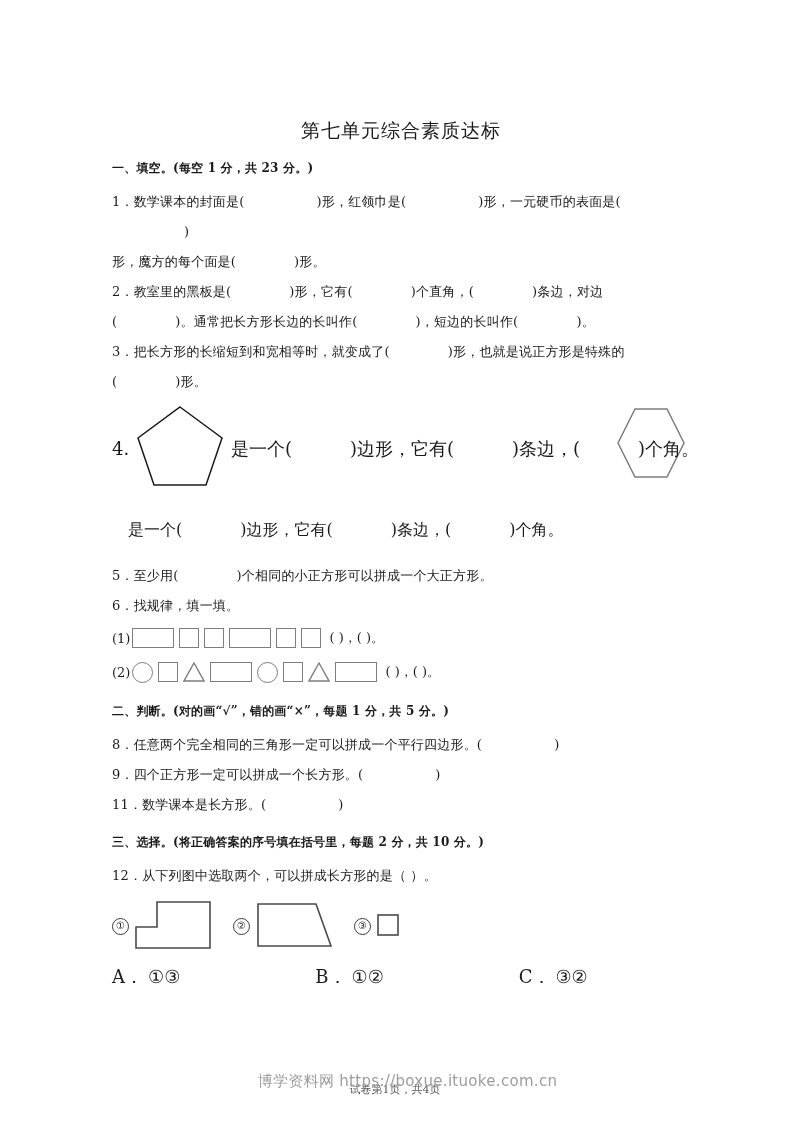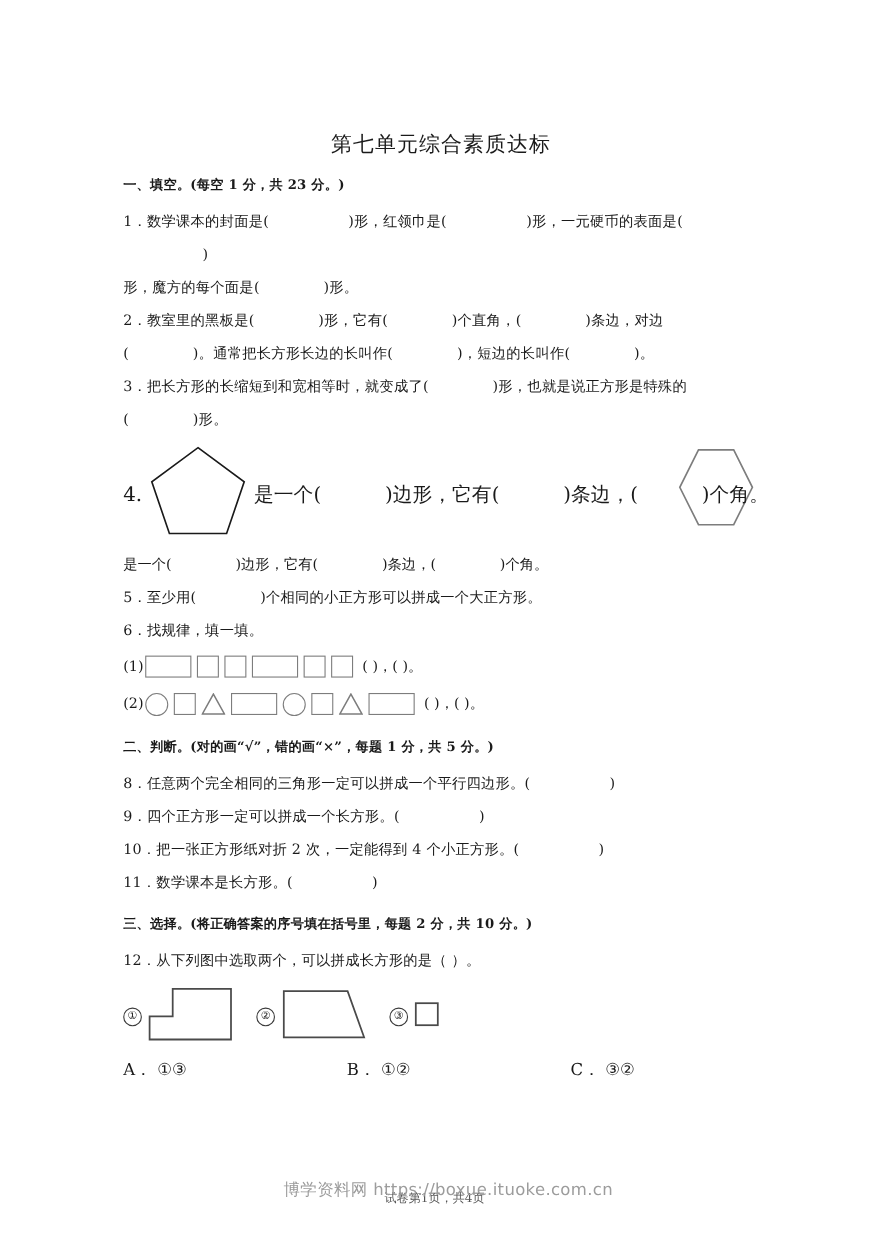--- a/index.html
+++ b/index.html
@@ -67,23 +67,23 @@
     position: absolute;
     left: 22px;
     top: 0px;
   }
   .hexa {
     position: absolute;
     left: 502px;
     top: 0px;
   }
   .q4-line2 {
-    font-size: 13px;
+    font-size: 16px;
     line-height: 30px;
-    margin: 0;
+    margin: 16px;
   }
 
   
   .pat-row {
     display: flex;
     align-items: center;
     height: 34px;
     font-size: 13px;
   }
   .pat-label { margin-right: 2px; }
@@ -118,21 +118,21 @@
     width: 15px; height: 15px;
     border: 1px solid #3a3a3a;
     border-radius: 50%;
     font-size: 10px;
     line-height: 1;
     margin-right: 4px;
     font-family: "DejaVu Sans", "Liberation Sans", sans-serif;
   }
   .opts {
     display: flex;
-    font-size: 15px;
+    font-size: 18px;
     margin-top: 8px;
     gap: 32px;
   }
   .opt { width: 193px; }
   .opt .lead { margin-right: 5px; }
 
   
   .footer {
     position: absolute;
     left: 0;
@@ -253,23 +253,20 @@
 
     <div class="section-head">二、判断。(对的画“√”，错的画“×”，每题 1 分，共 5 分。)</div>
 
     <div class="q">
       <span>8．</span><span>任意两个完全相同的三角形一定可以拼成一个平行四边形。(</span><span class="blank-lg"></span><span>)</span>
     </div>
     <div class="q">
       <span>9．</span><span>四个正方形一定可以拼成一个长方形。(</span><span class="blank-lg"></span><span>)</span>
     </div>
     <div class="q">
-      <span>10．</span><span>把一张正方形纸对折 2 次，一定能得到 4 个小正方形。(</span><span class="blank-lg"></span><span>)</span>
-    </div>
-    <div class="q">
       <span>11．</span><span>数学课本是长方形。(</span><span class="blank-lg"></span><span>)</span>
     </div>
 
     <div class="section-head">三、选择。(将正确答案的序号填在括号里，每题 2 分，共 10 分。)</div>
 
     <div class="q">
       <span>12．</span><span>从下列图中选取两个，可以拼成长方形的是（    ）。</span>
     </div>
 
     <div class="fig-row">

